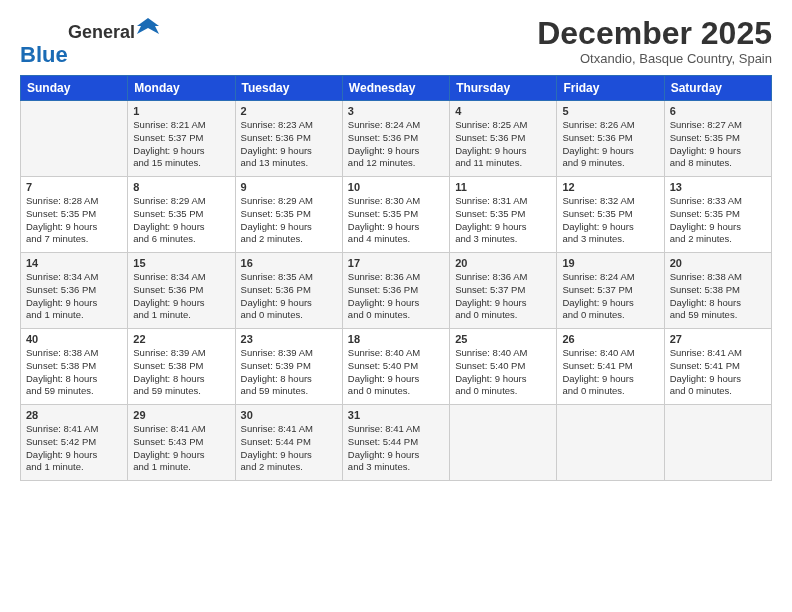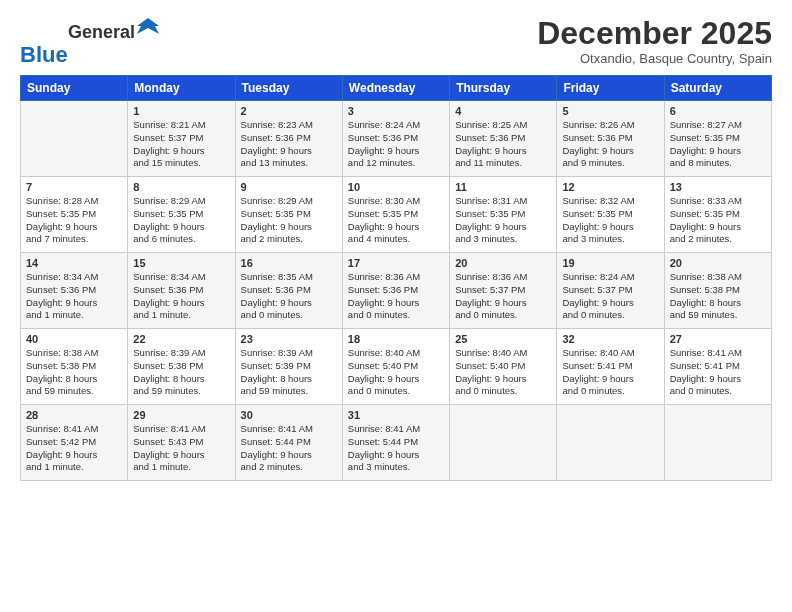--- a/index.html
+++ b/index.html
@@ -357,21 +357,21 @@
           <td>
             <span class="day-number">25</span>
             <div class="cell-text">
               <div>Sunrise: 8:40 AM</div>
               <div>Sunset: 5:40 PM</div>
               <div>Daylight: 9 hours</div>
               <div>and 0 minutes.</div>
             </div>
           </td>
           <td>
-            <span class="day-number">32</span>
+            <span class="day-number">26</span>
             <div class="cell-text">
               <div>Sunrise: 8:40 AM</div>
               <div>Sunset: 5:41 PM</div>
               <div>Daylight: 9 hours</div>
               <div>and 0 minutes.</div>
             </div>
           </td>
           <td>
             <span class="day-number">27</span>
             <div class="cell-text">

